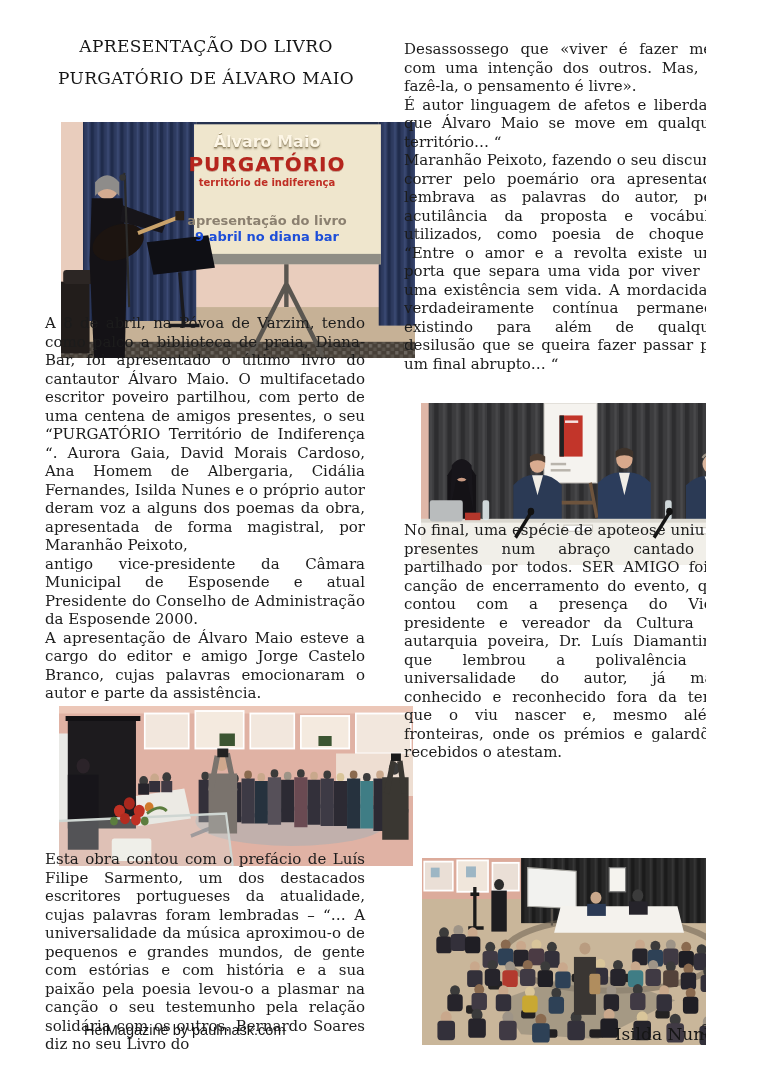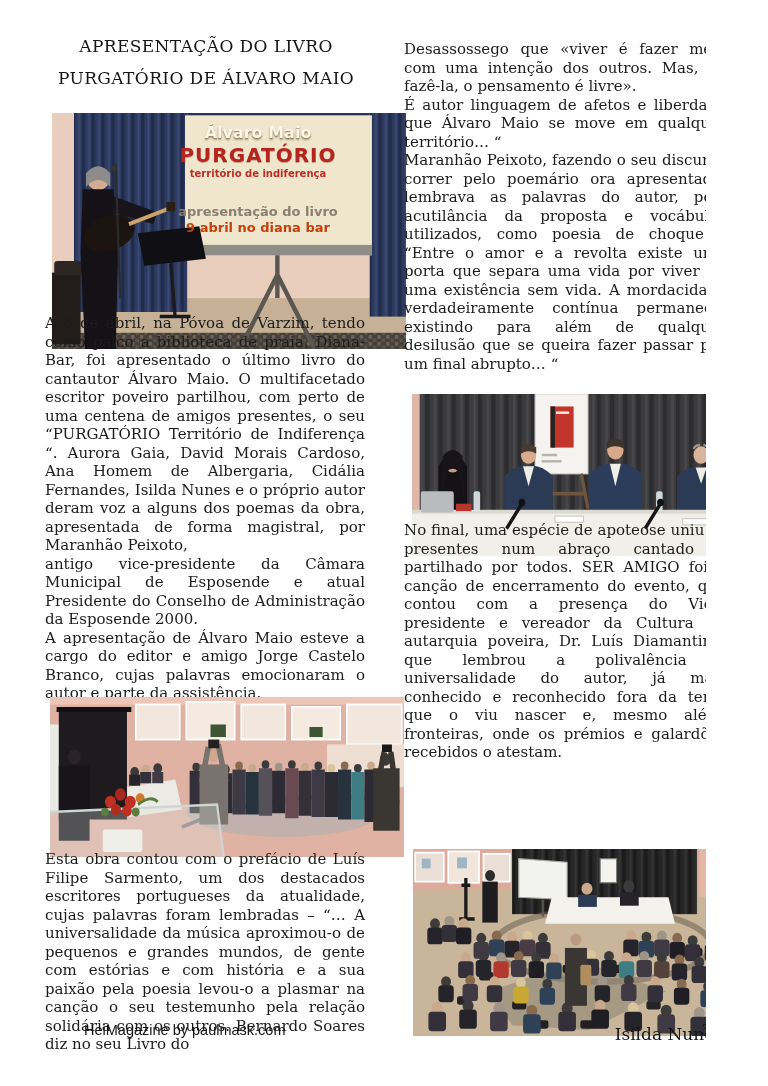--- a/index.html
+++ b/index.html
@@ -1,32 +1,32 @@
 <!DOCTYPE html>
 <html><head>
 <meta charset="utf-8">
 <style>
   html,body{margin:0;padding:0;background:#ffffff;}
   .page{position:relative;width:706px;height:1086px;background:#ffffff;overflow:hidden;
         font-family:"DejaVu Serif", serif;color:#1b1b1b;}
   .abs{position:absolute;}
   .title{width:322px;text-align:center;font-size:17px;letter-spacing:.4px;color:#161616;}
   .body-text p{margin:0;text-align:justify;font-size:15px;line-height:18.5px;color:#1c1c1c;}
-  figure{margin:7px;padding:16px;}
+  figure{margin:16px;padding:16px;}
   .photo{position:absolute;overflow:hidden;}
   .photo svg{position:absolute;left:0;top:0;width:100%;height:100%;display:block;}
   .slide-text{position:absolute;left:123px;top:2px;width:166px;text-align:center;
               font-family:"DejaVu Sans", sans-serif;font-weight:bold;line-height:1;}
   .slide-artist{display:block;margin-top:10px;font-size:16px;color:#fdf6e6;
                 text-shadow:0 1px 0 #9a8c6a,0 2px 2px rgba(90,75,45,.55);}
   .slide-book{display:block;margin-top:4px;font-size:20px;letter-spacing:1px;color:#b5251d;
               text-shadow:0 1px 0 rgba(120,30,20,.35);}
   .slide-sub{display:block;margin-top:4px;font-size:10px;color:#bf2e24;}
   .slide-ev1{display:block;margin-top:26px;font-size:13px;color:#8b8070;}
-  .slide-ev2{display:block;margin-top:3px;font-size:13px;color:#c2410c;}
+  .slide-ev2{display:block;margin-top:3px;font-size:13px;color:#1d4ed8;}
   .caption{width:317px;text-align:right;font-size:17px;color:#161616;}
   .footer-credit{font-family:"Liberation Sans", sans-serif;font-size:14.5px;color:#141414;margin-left:46px;}
   .page-number{font-size:15px;color:#141414;}
 </style>
 </head>
 <body>
 
 <div class="page">
 
   <div class="abs title" style="left:45px;top:36px;">

